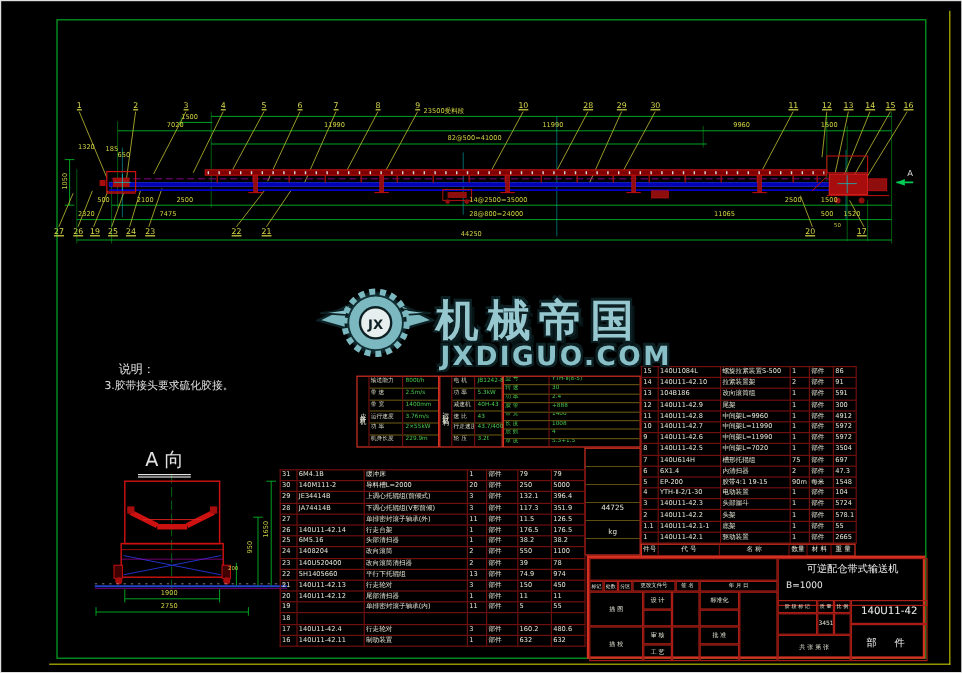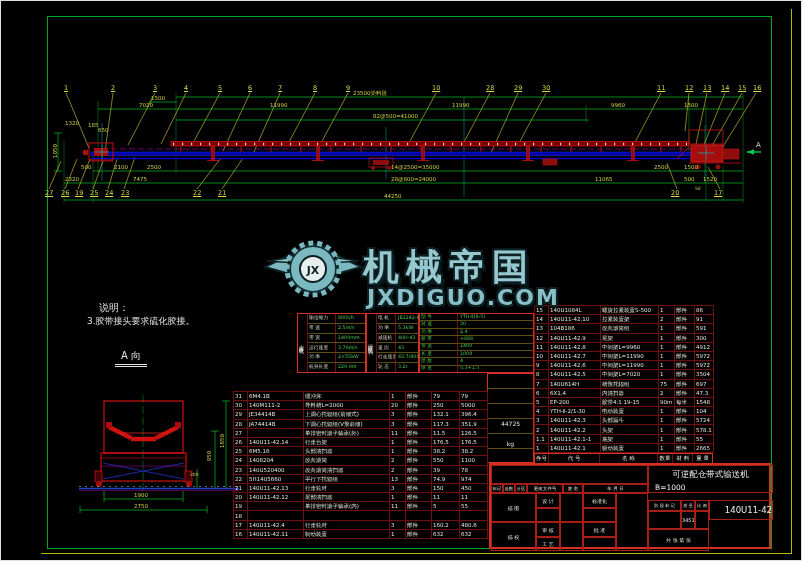--- a/index.html
+++ b/index.html
@@ -252,21 +252,21 @@
   <span class="d" style="left:683px;top:175px">500</span>
   <span class="d" style="left:702px;top:175px">1520</span>
   <span class="d sm" style="left:694px;top:185px">50</span>
   <span class="d" style="left:383px;top:192px">44250</span>
 
   <span class="d" style="left:755px;top:141px;color:#d8d8d8;font-size:7px">A</span>
 
   <span class="note" style="left:98px;top:300px;font-size:10px">说明：</span>
   <span class="note" style="left:86px;top:314px;font-size:9px">3.胶带接头要求硫化胶接。</span>
 
-  <span class="note" style="left:114px;top:348px;font-size:10px;border-bottom:3px double #e0e0e0;padding:0 6px 1px 6px">A 向</span>
+  <span class="note" style="left:114px;top:372px;font-size:16px;border-bottom:3px double #e0e0e0;padding:0 6px 1px 6px">A 向</span>
   <span class="d" style="left:133px;top:491px">1900</span>
   <span class="d" style="left:133px;top:502px">2750</span>
   <span class="d vrt" style="left:203px;top:452px">950</span>
   <span class="d vrt" style="left:214px;top:437px">1650</span>
   <span class="d sm" style="left:189px;top:471px">200</span>
 
 
   <div class="specbox" style="left:296px;top:312px;width:69px;height:60px">
     <div class="speclabel">皮带机</div>
     <div class="specrows">
@@ -700,34 +700,35 @@
     <div class="cell" style="left:45px;top:57px;width:24px;height:15px;font-size:5px;line-height:14px;text-align:center">审 核</div>
     <div class="cell" style="left:45px;top:72px;width:24px;height:14px;font-size:5px;line-height:13px;text-align:center">工 艺</div>
     <div class="cell" style="left:69px;top:28px;width:23px;height:29px"></div>
     <div class="cell" style="left:69px;top:57px;width:23px;height:29px"></div>
     <div class="cell" style="left:92px;top:28px;width:33px;height:15px;font-size:5px;line-height:14px;text-align:center">标准化</div>
     <div class="cell" style="left:92px;top:43px;width:33px;height:14px"></div>
     <div class="cell" style="left:92px;top:57px;width:33px;height:15px;font-size:5px;line-height:14px;text-align:center">批 准</div>
     <div class="cell" style="left:92px;top:72px;width:33px;height:14px"></div>
     <div class="cell" style="left:125px;top:28px;width:32px;height:58px"></div>
 
-    <div class="cell" style="left:157px;top:0;width:125px;height:28px">
+    <div class="cell" style="left:157px;top:0;width:125px;height:40px">
       <div style="text-align:center;margin-top:3px;font-size:8.5px;color:#ececec">可逆配仓带式输送机</div>
       <div style="margin-left:6px;margin-top:2px;font-size:7.5px;color:#ececec">B=1000</div>
     </div>
 
     <div class="cell" style="left:157px;top:35px;width:33px;height:11px;font-size:4.2px;line-height:10px;text-align:center">阶 段 标 记</div>
     <div class="cell" style="left:190px;top:35px;width:14px;height:11px;font-size:4.2px;line-height:10px;text-align:center">质 量</div>
     <div class="cell" style="left:204px;top:35px;width:14px;height:11px;font-size:4.2px;line-height:10px;text-align:center">比 例</div>
     <div class="cell" style="left:157px;top:46px;width:33px;height:18px"></div>
     <div class="cell" style="left:190px;top:46px;width:14px;height:18px;font-size:5px;line-height:17px;text-align:center">34515</div>
     <div class="cell" style="left:204px;top:46px;width:14px;height:18px"></div>
     <div class="cell" style="left:157px;top:64px;width:61px;height:22px;font-size:5px;line-height:21px;text-align:center">共  张  第  张</div>
 
-    <div class="cell" style="left:218px;top:35px;width:64px;height:20px;font-size:8.5px;line-height:19px;text-align:right;color:#f0f0f0">140U11-42</div>
+    <div class="cell" style="left:218px;top:35px;width:64px;height:20px;font-size:8.5px;line-height:19px;text-align:center;color:#f0f0f0">140U11-42</div>
+    <div class="cell" style="left:218px;top:55px;width:64px;height:31px;font-size:8.5px;line-height:30px;text-align:center;letter-spacing:6px;color:#f0f0f0">部  件</div>
   </div>
 
   <div id="watermark">
     <svg width="100" height="78" viewBox="0 0 100 78">
       <polygon points="2,36 30,22 34,34 30,44" fill="#7fbec6" stroke="#0e2327" stroke-width="2"></polygon>
       <polygon points="4,30 32,26 33,32" fill="#8fcad1" stroke="#0e2327" stroke-width="1.5"></polygon>
       <polygon points="98,36 70,22 66,34 70,44" fill="#7fbec6" stroke="#0e2327" stroke-width="2"></polygon>
       <polygon points="96,30 68,26 67,32" fill="#8fcad1" stroke="#0e2327" stroke-width="1.5"></polygon>
       <circle cx="50" cy="38" r="26" fill="#0e2327"></circle>
       <circle cx="50" cy="38" r="23" fill="#7fbec6" stroke="#123034" stroke-width="2"></circle>

